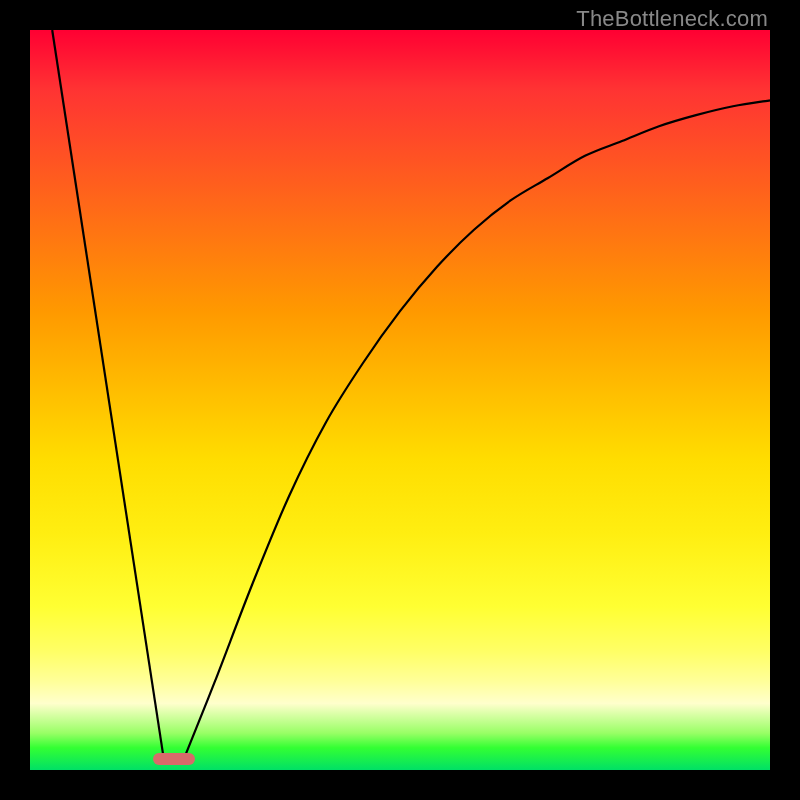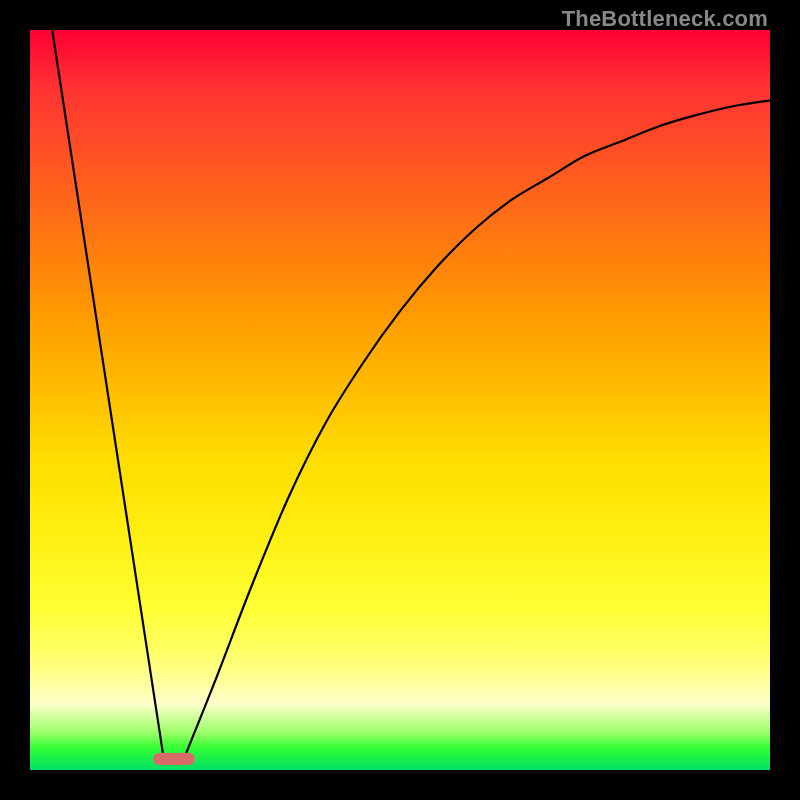--- a/index.html
+++ b/index.html
@@ -42,21 +42,21 @@
       #99ff66 95%,
       #33ff33 97%,
       #00e066 100%
     );
   }
   .watermark {
     position: absolute;
     top: 6px;
     right: 32px;
     font-size: 22px;
-    font-weight: bold;
+    font-weight: normal;
     color: #888;
     letter-spacing: 0.2px;
   }
   .curve-svg {
     position: absolute;
     top: 30px;
     left: 30px;
     width: 740px;
     height: 740px;
     overflow: visible;

